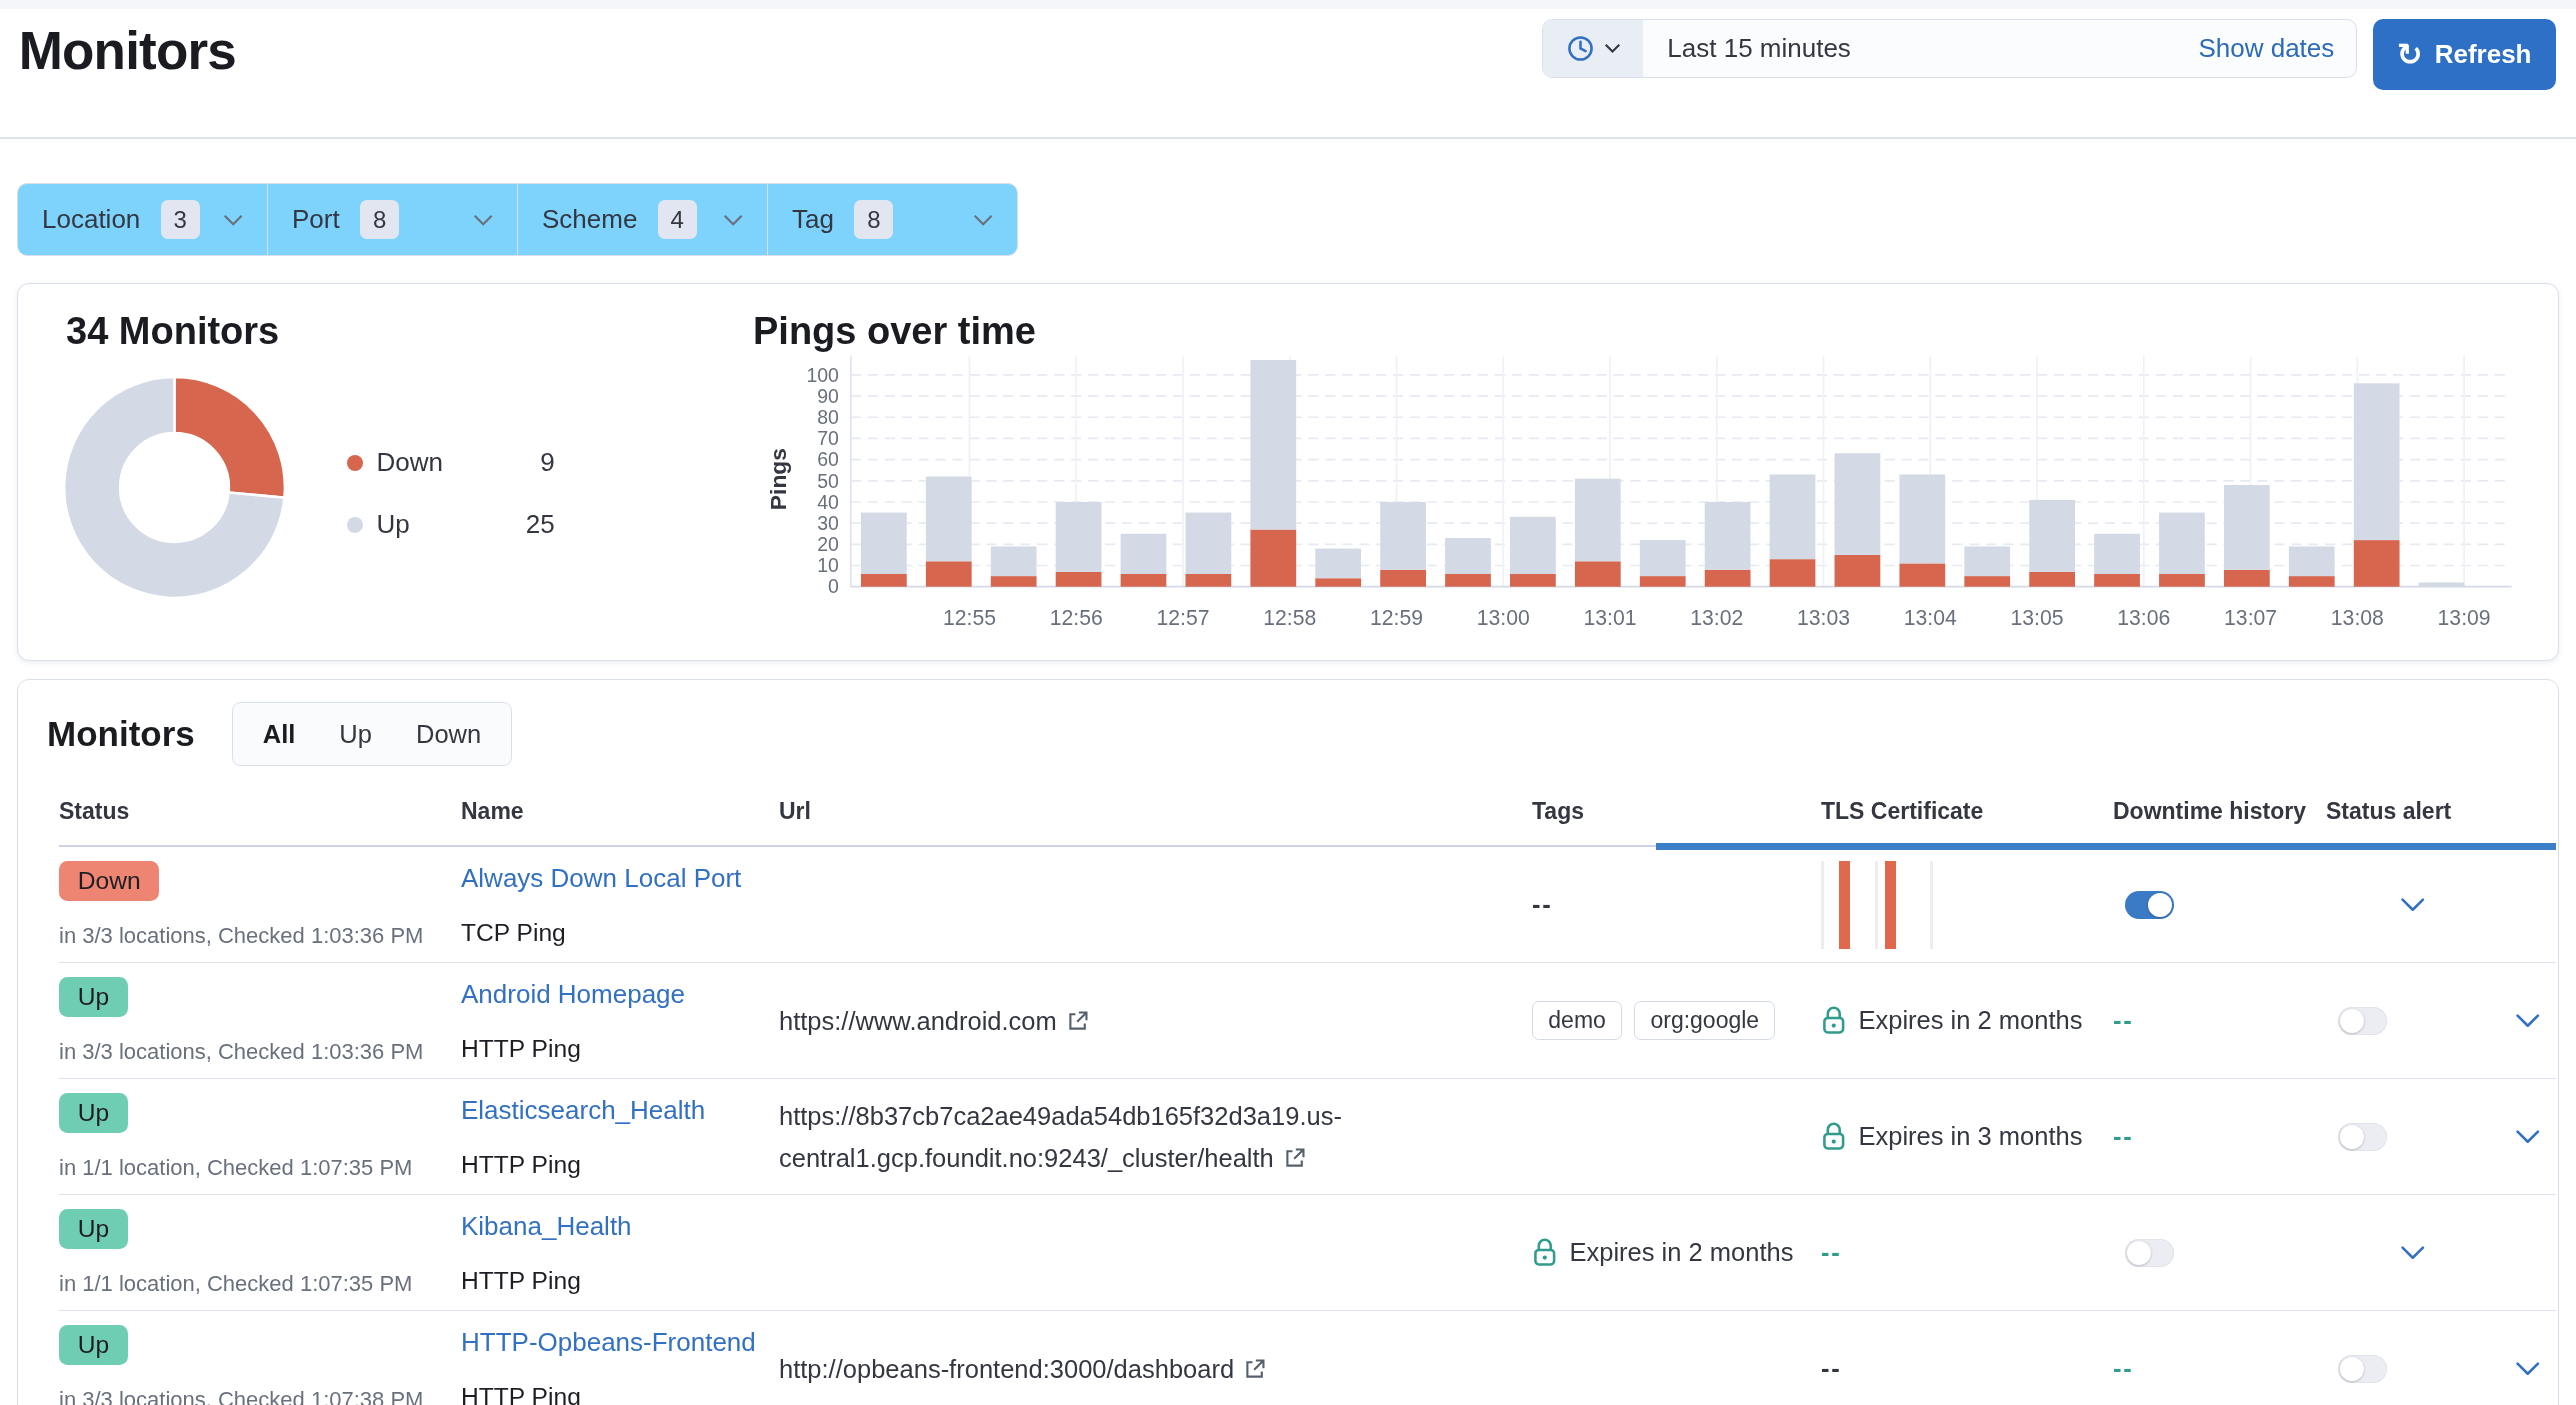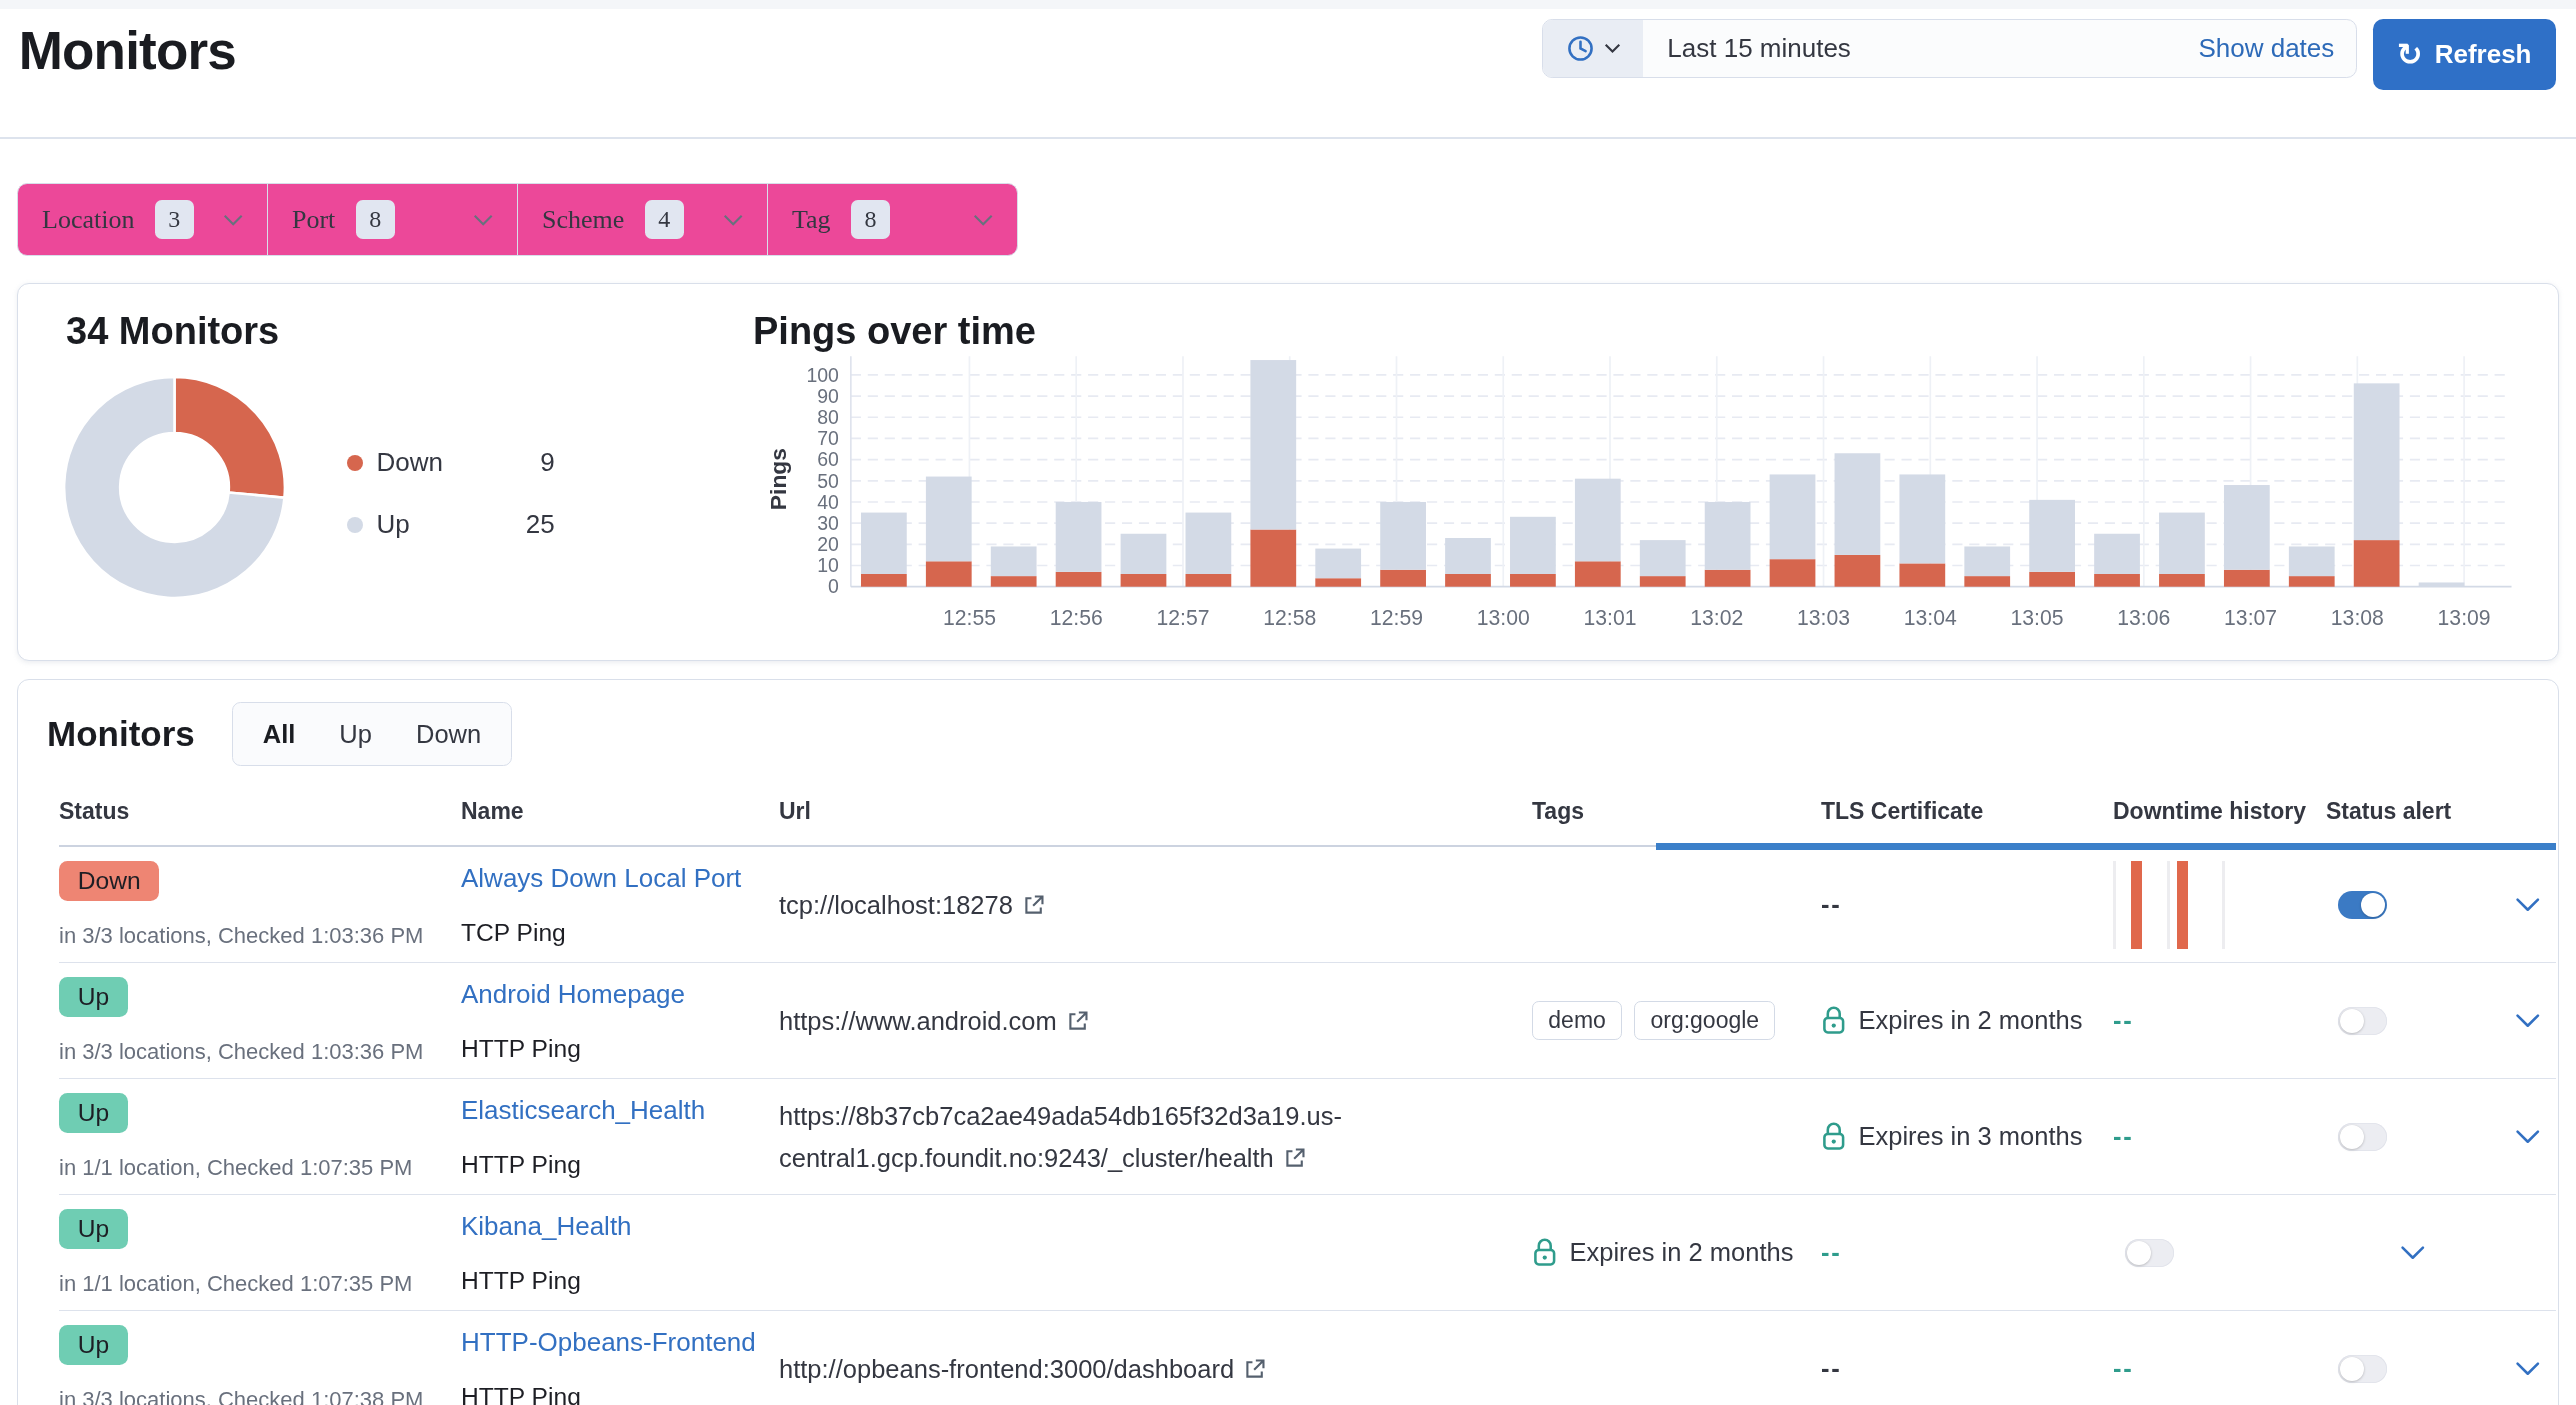--- a/index.html
+++ b/index.html
@@ -15,21 +15,21 @@
   .refresh-glyph { font-size:31px; line-height:1; font-family:"DejaVu Sans",sans-serif; }
   .title-divider { position:absolute; top:137px; left:0; right:0; height:1.7px; background:#dde3ed; }
 
   .search-row { position:absolute; top:183px; left:17px; right:17px; height:73px; display:flex; gap:22px; }
   .search-box { flex:1; display:flex; align-items:center; background:#fbfcfd; border:1.7px solid #d8deea; border-radius:10.2px; overflow:hidden; }
   .search-box input { flex:1; border:none; outline:none; background:transparent; font-size:26px; font-family:inherit; color:#343741; padding-left:15.3px; }
   .search-box input::placeholder { color:#7a8291; }
   .search-glyph { margin-left:22px; flex:0 0 auto; }
   .kebab-seg { width:53px; align-self:stretch; background:#e9edf4; border-left:1.7px solid #d8deea; display:flex; flex-direction:column; align-items:center; justify-content:center; gap:9.3px; cursor:pointer; }
   .kebab-seg i { width:7.6px; height:7.6px; background:#3270c2; border-radius:1.7px; }
-  .filter-group { width:1001px; display:flex; background:#ec4899; border:1.7px solid #d8deea; border-radius:10.2px; overflow:hidden;font-family:Liberation Serif, serif; }
+  .filter-group { width:1001px; display:flex; background:#7dd3fc; border:1.7px solid #d8deea; border-radius:10.2px; overflow:hidden; }
   .filter { flex:1; display:flex; align-items:center; padding:0 24px; border-left:1.7px solid #d8deea; cursor:pointer; }
   .filter:first-child { border-left:none; }
   .filter .flabel { font-size:26px; color:#343741; }
   .filter .fcount { margin-left:20.4px; min-width:39px; height:39px; padding:0 8.5px; background:#e1e6f1; border-radius:6.8px; display:flex; align-items:center; justify-content:center; font-size:24px; color:#343741; }
   .filter svg { margin-left:auto; }
 
   .stats-panel { position:absolute; left:17px; right:17px; top:283px; height:378px; background:#fff; border:1.7px solid #d9dfea; border-radius:12px; box-shadow:0 1.7px 5.1px rgba(152,162,179,.18); }
   .overview-title { position:absolute; left:48px; top:25.5px; font-size:38px; font-weight:800; color:#1a1c21; }
   .donut-svg { position:absolute; left:41px; top:88px; }
   .legend { position:absolute; left:329px; top:163px; display:flex; flex-direction:column; gap:31px; }
@@ -290,28 +290,20 @@
   <div class="rows" id="rows">
       <div class="row">
         <div class="c-status">
           <span class="badge down">Down</span>
           <span class="status-detail">in 3/3 locations, Checked 1:03:36 PM</span>
         </div>
         <div class="c-name">
           <a class="name-link">Always Down Local Port</a>
           <span class="mon-type">TCP Ping</span>
         </div>
-        <div class="c-url">
-          <div>
-            <div>tcp://localhost:18278<svg class="ext-icon" width="22" height="22" viewBox="0 0 26 26">
-                <path d="M10 5 H4 V22 H21 V16" fill="none" stroke="#55606e" stroke-width="2.5"></path>
-                <path d="M14 3 H23 V12 M23 3 L12 14" fill="none" stroke="#55606e" stroke-width="2.5"></path>
-              </svg></div>
-          </div>
-        </div>
         <div class="c-tags"></div>
         <div class="c-tls">
           <span class="dashes-dark">--</span>
         </div>
         <div class="c-dt">
           <div class="sparkline">
             <i class="sl-g" style="margin-left: 0px;"></i>
             <i class="sl-o" style="margin-left: 15.3px;"></i>
             <i class="sl-g" style="margin-left: 25.5px;"></i>
             <i class="sl-o" style="margin-left: 7.6px;"></i>

